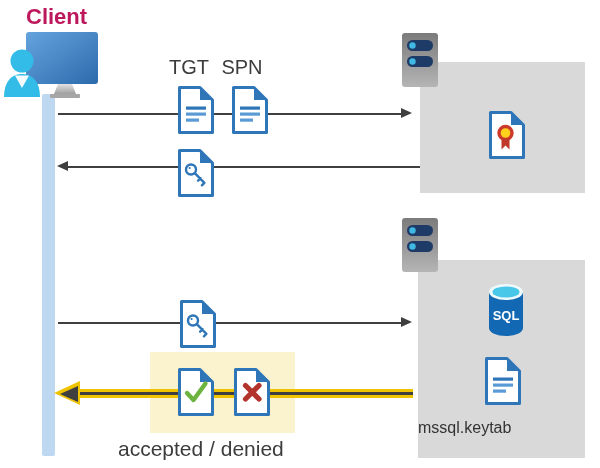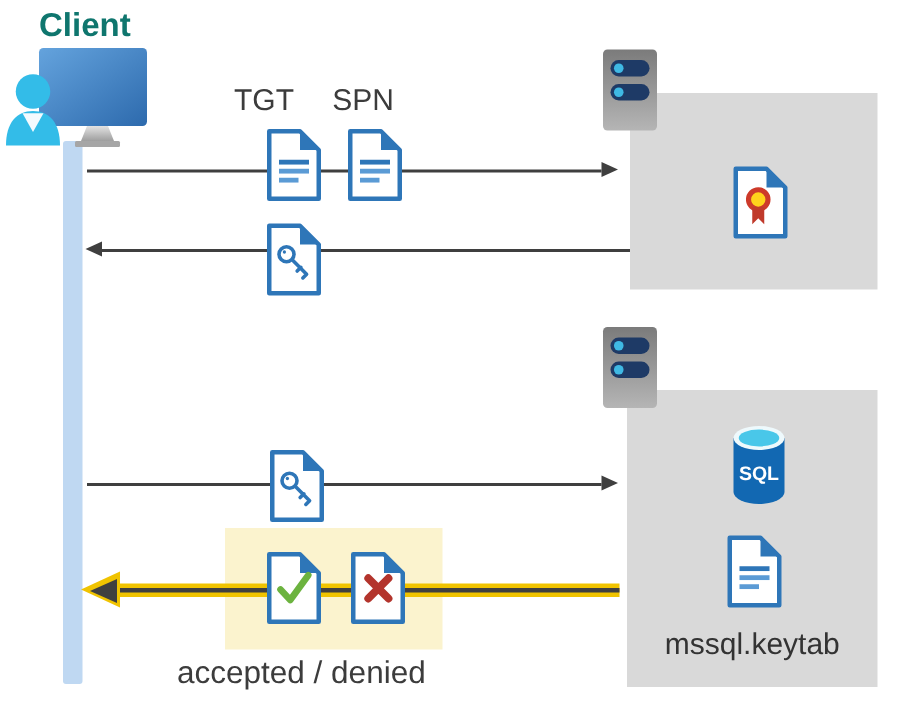--- a/index.html
+++ b/index.html
@@ -2,29 +2,29 @@
 <html><head>
 <meta charset="utf-8">
 <style>
   html,body{margin:0;padding:0;background:#ffffff;}
   .canvas{
     position:relative;width:600px;height:468px;background:#ffffff;overflow:hidden;
     font-family:"Liberation Sans", sans-serif;
   }
   .abs{position:absolute;}
   
-  .title{font-weight:700;color:#0f766e;font-size:22px;line-height:26px;letter-spacing:0;}
+  .title{font-weight:700;color:#be185d;font-size:22px;line-height:26px;letter-spacing:0;}
   .client-label{left:26px;top:4px;}
   .dc-label{left:452px;top:6px;}
   .ls-label{left:452px;top:225px;}
   .small-label{font-size:20px;color:#3c3c3c;}
-  .tgt-label{left:156px;top:56px;width:40px;text-align:center;}
+  .tgt-label{left:169px;top:56px;width:40px;text-align:center;}
   .spn-label{left:221px;top:56px;width:42px;text-align:center;}
   .result-label{left:118px;top:437px;width:200px;font-size:21px;color:#3c3c3c;}
-  .keytab-label{left:418px;top:419px;width:167px;text-align:center;font-size:20px;color:#333333;}
+  .keytab-label{left:418px;top:419px;width:167px;font-size:16px;color:#333333;}
   
   .lifeline{left:42px;top:94px;width:13px;height:362px;background:#bfd8f2;border-radius:2px;z-index:0;}
   .gray-box{background:#d9d9d9;z-index:0;}
   .dc-box{left:420px;top:62px;width:165px;height:131px;}
   .ls-box{left:418px;top:260px;width:167px;height:198px;}
   .yellow-box{left:150px;top:352px;width:145px;height:81px;background:#fbf3ce;z-index:0;}
   
   .arrow-line{height:2px;background:#3f3f3f;z-index:1;}
   .tri-r{width:0;height:0;border-left:11px solid #3f3f3f;border-top:5.5px solid transparent;border-bottom:5.5px solid transparent;z-index:1;}
   .tri-l{width:0;height:0;border-right:11px solid #3f3f3f;border-top:5.5px solid transparent;border-bottom:5.5px solid transparent;z-index:1;}

